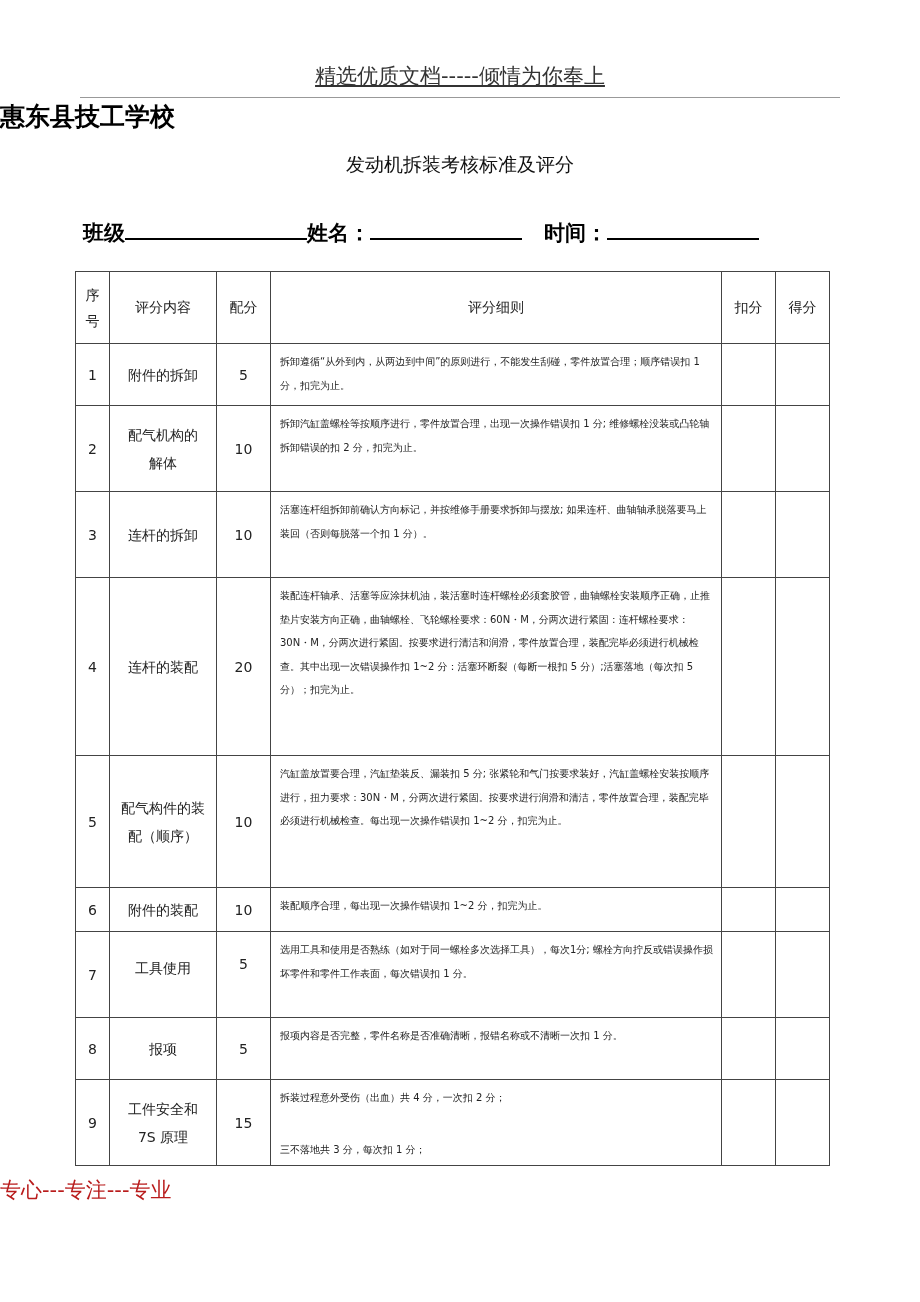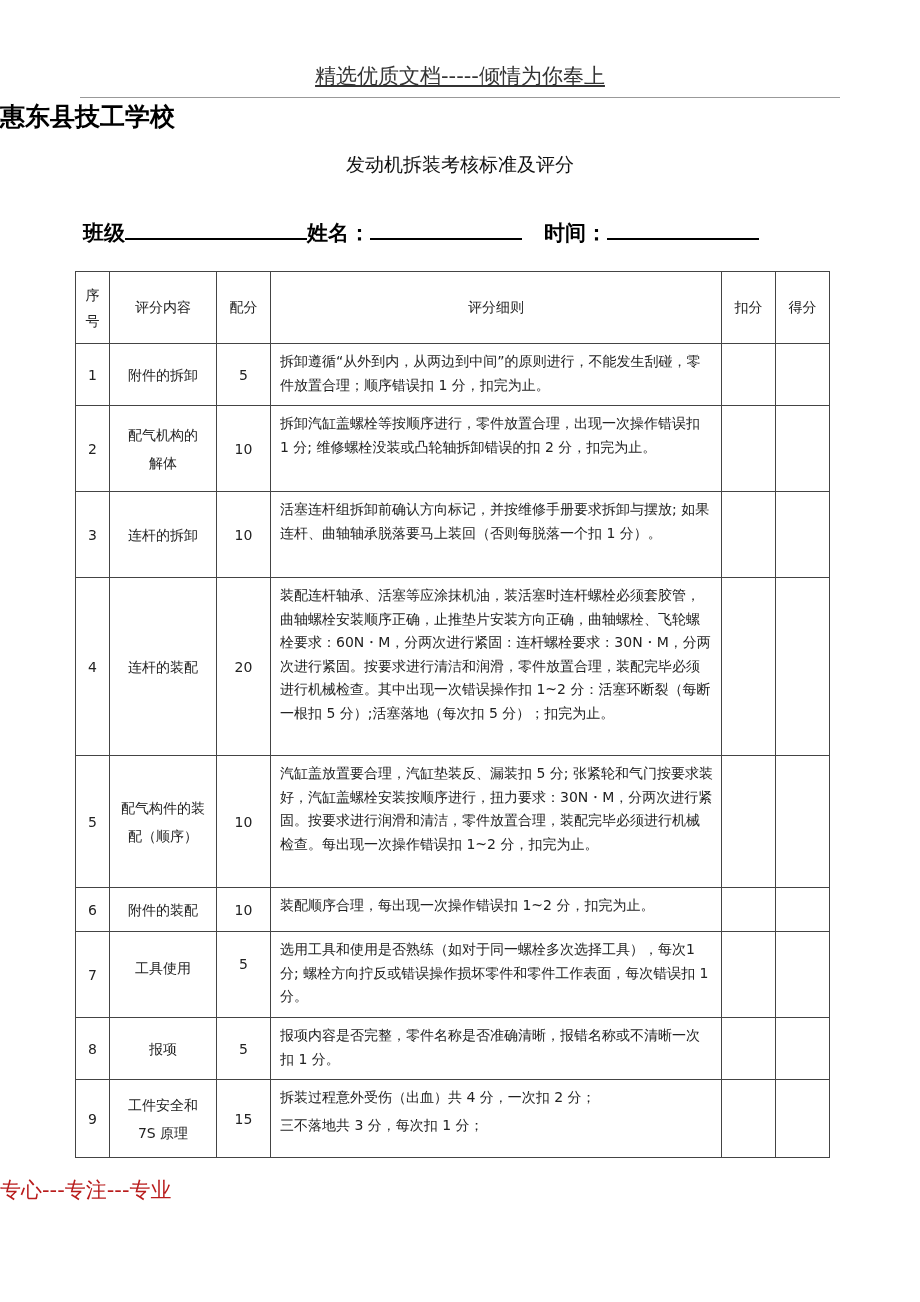--- a/index.html
+++ b/index.html
@@ -6,25 +6,25 @@
   body { width: 920px; height: 1302px; position: relative; font-family: "DejaVu Sans", "Liberation Sans", sans-serif; color: #1a1a1a; overflow: hidden; }
   .page-header { position: absolute; top: 62px; left: 0; width: 920px; text-align: center; font-size: 21px; color: #333; letter-spacing: 0px; text-decoration: underline; }
   .header-rule { position: absolute; top: 97px; left: 80px; width: 760px; height: 0; border-top: 1px solid #999; }
   .school-title { position: absolute; top: 100px; left: 0; width: 920px; text-align: left; font-size: 25px; font-weight: bold; color: #000; }
   .doc-subtitle { position: absolute; top: 152px; left: 0; width: 920px; text-align: center; font-size: 19px; color: #111; }
   .info-line { position: absolute; top: 218px; left: 83px; font-size: 21px; font-weight: bold; color: #000; white-space: nowrap; }
   .info-line .blank { display: inline-block; border-bottom: 2px solid #000; height: 20px; vertical-align: baseline; }
   .info-line .gap { display: inline-block; width: 22px; }
   table.grade { position: absolute; top: 271px; left: 75px; width: 754px; border-collapse: collapse; font-size: 14px; table-layout: fixed; }
   table.grade td, table.grade th { border: 1px solid #444; padding: 0; vertical-align: middle; text-align: center; font-weight: normal; color: #222; }
-  table.grade td.detail { text-align: left; vertical-align: top; padding: 6px 8px 4px 9px; line-height: 23.5px; font-size: 14px; }
+  table.grade td.detail { text-align: left; vertical-align: top; padding: 6px 8px 4px 9px; line-height: 23.5px; font-size: 10px; }
   table.grade th.detail-h { text-align: center; }
   .item-name { line-height: 28px; }
   .detail p { margin: 0; }
-  .detail p.spaced { margin-top: 4px; }
+  .detail p.spaced { margin-top: 28px; }
   .page-footer { position: absolute; top: 1176px; left: 0; width: 836px; text-align: left; font-size: 21px; color: #b91c1c; }
 </style>
 </head>
 <body>
 
 <div class="page-header">精选优质文档-----倾情为你奉上</div>
 <div class="header-rule"></div>
 
 <div class="school-title">惠东县技工学校</div>
 <div class="doc-subtitle">发动机拆装考核标准及评分</div>

